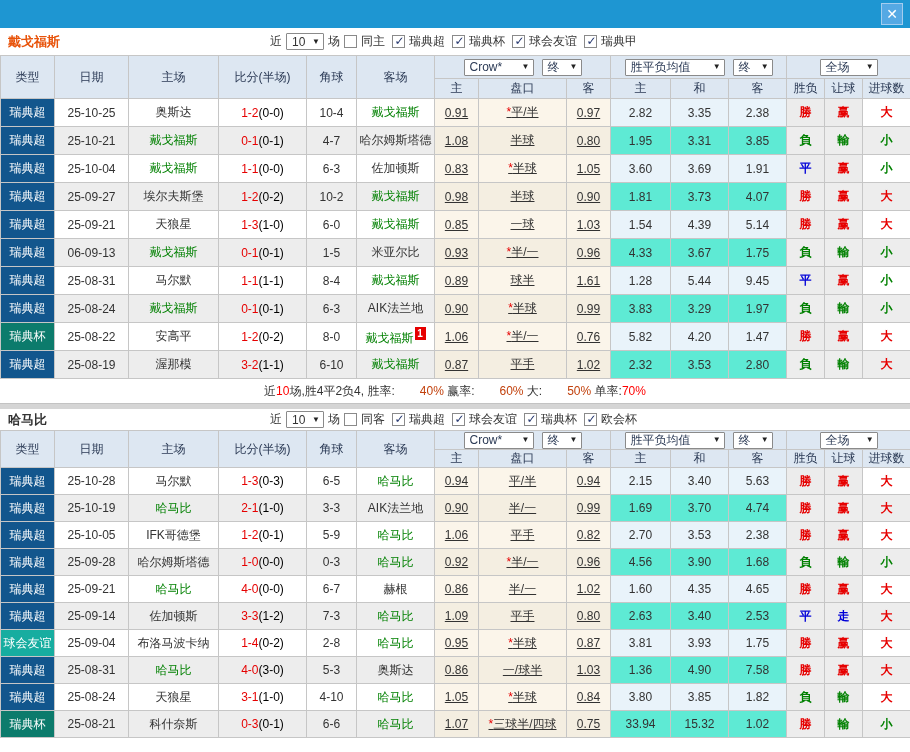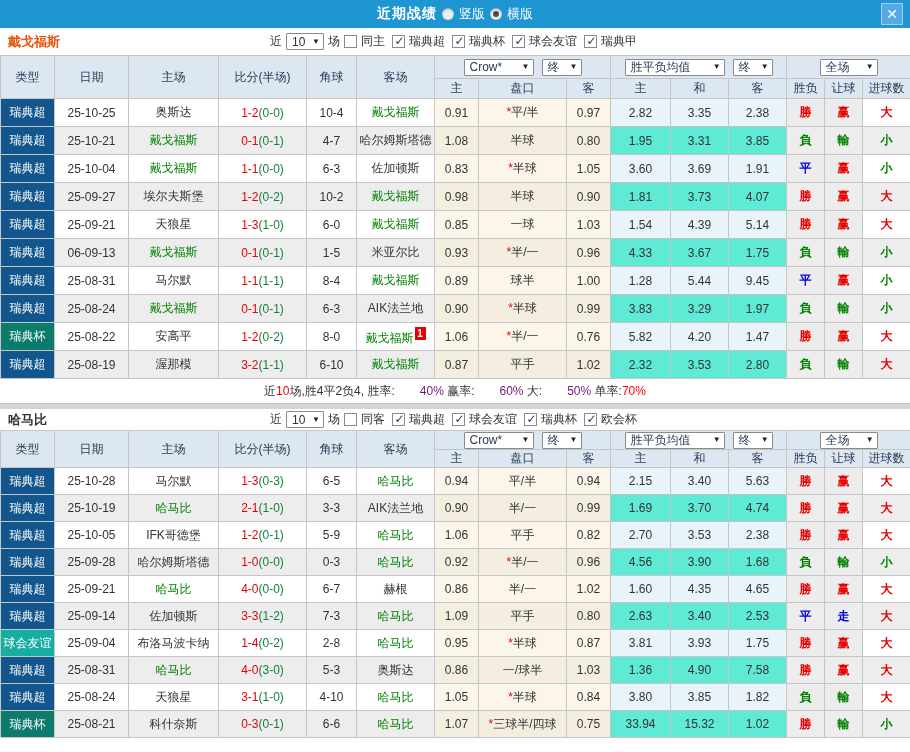--- a/index.html
+++ b/index.html
@@ -41,53 +41,46 @@
         overflow:hidden; white-space:nowrap; }
   thead th { background:#dde7f2; font-weight:normal; color:#2b3a55; }
   .grp-row th { height:23px; }
   .lbl-row th { height:20px; }
   table.compact .grp-row th { height:19px; }
   table.compact .lbl-row th { height:17px; }
   .grp { display:flex; align-items:center; justify-content:center; gap:8px; }
   tbody td { height:28px; }
   table.compact tbody td { height:27px; }
   tbody tr.alt td { background:#ededed; }
-  tbody td.c-cream { background:#fbf5ea; }
+  tbody td.c-cream { background:#fbf5ea;text-decoration:underline; }
   tbody tr.alt td.c-cream { background:#f4eee1; }
   tbody td.c-blue { background:#e9f3fa; }
   tbody tr.alt td.c-blue { background:#5eead4; }
   tbody td.c-gray { background:#ececec; }
   td.t-cell { color:#fff; }
   .team { color:#008000; }
   .score { color:#e60000; }
-  .half { color:#15803d; }
+  .half { color:#000000; }
   .star { color:#e60000; }
   .r-win  { color:#e60000; font-weight:bold; }
   .r-lose { color:#008000; font-weight:bold; }
   .r-draw { color:#0000d8; font-weight:bold; }
   .badge { display:inline-block; background:#e60000; color:#fff; font-size:10px; font-weight:bold;
         min-width:11px; line-height:13px; margin-left:1px; vertical-align:5px; }
 
   
   .summary { height:24px; line-height:24px; text-align:center; background:#fff; }
-  .sg-d { color:#333; } .sg-r { color:#f00; } .sg-b { color:#701a75;margin-left:25px; }
+  .sg-d { color:#333; } .sg-r { color:#f00; } .sg-b { color:#c2410c;margin-left:25px; }
   .separator { height:6px; background:#d5d5d5; border-top:1px solid #c3c3c3; }
 </style>
 </head>
 <body>
 
 <div id="app">
   <div class="titlebar">
-    <div class="title-center">
-      <span class="title-text">近期战绩</span>
-      <span class="radio" id="radio-v"></span>
-      <span class="radio-label">竖版</span>
-      <span class="radio checked" id="radio-h"></span>
-      <span class="radio-label">横版</span>
-    </div>
     <div class="close-btn">✕</div>
   </div>
   <div id="sections">
       <div class="filter-bar">
         <span class="team-name" style="color: rgb(232, 83, 10);">戴戈福斯</span>
         <span class="filter-controls">
           <span>近</span>
           <span class="sel" style="min-width: 38px;">
             <span class="sel-label">10</span>
             <span class="arr">▼</span>
@@ -289,21 +282,21 @@
           </tr>
           <tr>
             <td class="t-cell" style="background: rgb(18, 86, 141);">瑞典超</td>
             <td>25-08-31</td>
             <td><span>马尔默</span></td>
             <td><span class="score">1-1</span><span class="half">(1-1)</span></td>
             <td>8-4</td>
             <td><span class="team">戴戈福斯</span></td>
             <td class="c-cream">0.89</td>
             <td class="c-cream"><span>球半</span></td>
-            <td class="c-cream">1.00</td>
+            <td class="c-cream">1.61</td>
             <td class="c-blue">1.28</td>
             <td class="c-blue">5.44</td>
             <td class="c-blue">9.45</td>
             <td class="c-gray r-draw">平</td>
             <td class="c-gray r-win">赢</td>
             <td class="r-lose">小</td>
           </tr>
           <tr class="alt">
             <td class="t-cell" style="background: rgb(18, 86, 141);">瑞典超</td>
             <td>25-08-24</td>

